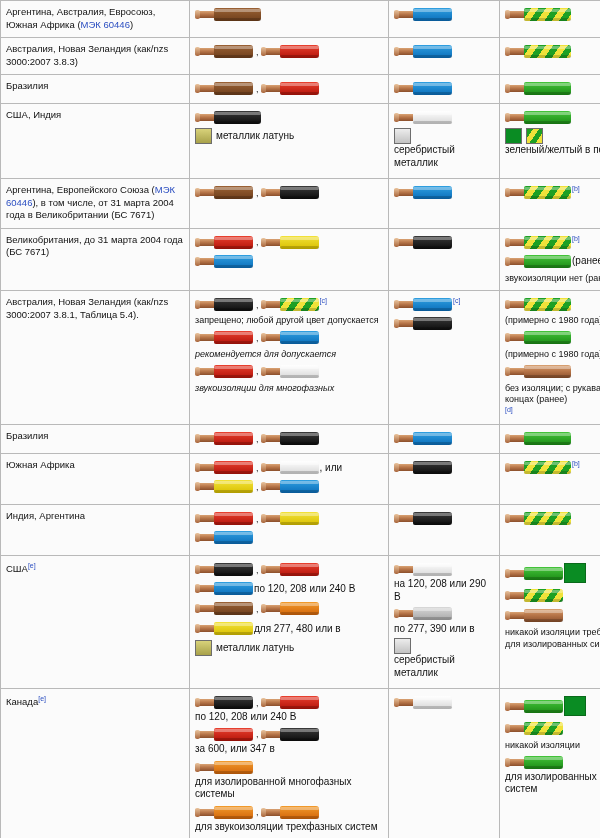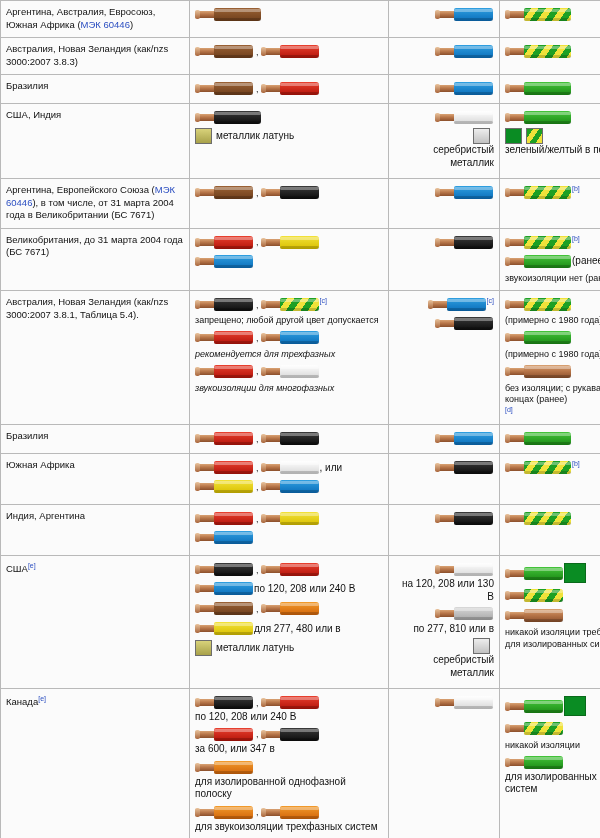--- a/index.html
+++ b/index.html
@@ -23,21 +23,21 @@
     background:#fbfbfb;
     margin-top:28px;
   }
   td.region{
     width:178px;
     background:#fbfbfb;
     font-size:9.5px;
     line-height:1.32;
   }
   td.live{ width:188px; background:#fbfbfb;}
-  td.neutral{ width:100px; background:#fbfbfb;text-align:right;}
+  td.neutral{ width:100px; background:#fbfbfb;}
   td.ground{ width:126px; background:#fbfbfb;}
   .link{color:#2b4ec1; text-decoration:none;}
   .sup{font-size:7px; vertical-align:super; color:#2b4ec1;}
   .note{font-size:9px; line-height:1.3; display:block; margin-top:2px;}
   .ital{font-style:italic;}
   .row-wrap{display:block; margin:2px 0 3px 0;}
   .txt{display:inline-block; vertical-align:middle; font-size:10px; line-height:1.25;}
   .sep{display:inline-block; vertical-align:middle; font-size:9px; padding:0 2px;}
 
   
@@ -209,21 +209,21 @@
   </tr>
 
   <tr>
     <td class="region">
       <span>Австралия, Новая Зеландия (как/nzs 3000:2007 3.8.1, Таблица 5.4).</span>
     </td>
     <td class="live">
       <span class="wire short"><span class="copper"></span><span class="tip"></span><span class="jacket c-black"></span></span><span class="sep">,</span><span class="wire short"><span class="copper"></span><span class="tip"></span><span class="jacket c-gy"></span></span><span class="sup">[c]</span>
       <span class="note">запрещено; любой другой цвет допускается</span>
       <span class="row-wrap"><span class="wire short"><span class="copper"></span><span class="tip"></span><span class="jacket c-red"></span></span><span class="sep">,</span><span class="wire short"><span class="copper"></span><span class="tip"></span><span class="jacket c-blue"></span></span></span>
-      <span class="note ital">рекомендуется для трехфазных</span>
+      <span class="note ital">рекомендуется для допускается</span>
       <span class="row-wrap"><span class="wire short"><span class="copper"></span><span class="tip"></span><span class="jacket c-red"></span></span><span class="sep">,</span><span class="wire short"><span class="copper"></span><span class="tip"></span><span class="jacket c-white"></span></span></span>
       <span class="note ital">звукоизоляции для многофазных</span>
     </td>
     <td class="neutral">
       <span class="wire short"><span class="copper"></span><span class="tip"></span><span class="jacket c-blue"></span></span><span class="sup">[c]</span>
       <span class="row-wrap"><span class="wire short"><span class="copper"></span><span class="tip"></span><span class="jacket c-black"></span></span></span>
     </td>
     <td class="ground">
       <span class="wire"><span class="copper"></span><span class="tip"></span><span class="jacket c-gy"></span></span>
       <span class="note">(примерно с 1980 года)</span>
@@ -286,40 +286,40 @@
       <span>США</span><span class="sup">[e]</span>
     </td>
     <td class="live">
       <span class="wire short"><span class="copper"></span><span class="tip"></span><span class="jacket c-black"></span></span><span class="sep">,</span><span class="wire short"><span class="copper"></span><span class="tip"></span><span class="jacket c-red"></span></span>
       <span class="row-wrap"><span class="wire short"><span class="copper"></span><span class="tip"></span><span class="jacket c-blue"></span></span><span class="txt">по 120, 208 или 240 В</span></span>
       <span class="row-wrap"><span class="wire short"><span class="copper"></span><span class="tip"></span><span class="jacket c-brown"></span></span><span class="sep">,</span><span class="wire short"><span class="copper"></span><span class="tip"></span><span class="jacket c-orange"></span></span></span>
       <span class="row-wrap"><span class="wire short"><span class="copper"></span><span class="tip"></span><span class="jacket c-yellow"></span></span><span class="txt">для 277, 480 или в</span></span>
       <span class="row-wrap"><span class="chip brass"></span><span class="txt">металлик латунь</span></span>
     </td>
     <td class="neutral">
-      <span class="wire short"><span class="copper"></span><span class="tip"></span><span class="jacket c-white"></span></span><span class="txt">на 120, 208 или 130 В</span>
-      <span class="row-wrap"><span class="wire short"><span class="copper"></span><span class="tip"></span><span class="jacket c-grey"></span></span><span class="txt">по 277, 810 или в</span></span>
+      <span class="wire short"><span class="copper"></span><span class="tip"></span><span class="jacket c-white"></span></span><span class="txt">на 120, 208 или 290 В</span>
+      <span class="row-wrap"><span class="wire short"><span class="copper"></span><span class="tip"></span><span class="jacket c-grey"></span></span><span class="txt">по 277, 390 или в</span></span>
       <span class="row-wrap"><span class="chip silver"></span><span class="txt">серебристый металлик</span></span>
     </td>
     <td class="ground">
       <span class="wire short"><span class="copper"></span><span class="tip"></span><span class="jacket c-green"></span></span><span class="sq-green"></span>
       <span class="row-wrap"><span class="wire short"><span class="copper"></span><span class="tip"></span><span class="jacket c-gy"></span></span></span>
       <span class="row-wrap"><span class="wire short"><span class="copper"></span><span class="tip"></span><span class="jacket c-bare"></span></span></span>
       <span class="note">никакой изоляции требуется для изолированных систем</span>
     </td>
   </tr>
 
   <tr>
     <td class="region">
       <span>Канада</span><span class="sup">[e]</span>
     </td>
     <td class="live">
       <span class="wire short"><span class="copper"></span><span class="tip"></span><span class="jacket c-black"></span></span><span class="sep">,</span><span class="wire short"><span class="copper"></span><span class="tip"></span><span class="jacket c-red"></span></span><span class="txt">по 120, 208 или 240 В</span>
       <span class="row-wrap"><span class="wire short"><span class="copper"></span><span class="tip"></span><span class="jacket c-red"></span></span><span class="sep">,</span><span class="wire short"><span class="copper"></span><span class="tip"></span><span class="jacket c-black"></span></span><span class="txt">за 600, или 347 в</span></span>
-      <span class="row-wrap"><span class="wire short"><span class="copper"></span><span class="tip"></span><span class="jacket c-orange"></span></span><span class="txt">для изолированной однофазной полоску</span></span>
+      <span class="row-wrap"><span class="wire short"><span class="copper"></span><span class="tip"></span><span class="jacket c-orange"></span></span><span class="txt">для изолированной многофазных системы</span></span>
       <span class="row-wrap"><span class="wire short"><span class="copper"></span><span class="tip"></span><span class="jacket c-orange"></span></span><span class="sep">,</span><span class="wire short"><span class="copper"></span><span class="tip"></span><span class="jacket c-orange"></span></span><span class="txt">для звукоизоляции трехфазных систем</span></span>
     </td>
     <td class="neutral">
       <span class="wire short"><span class="copper"></span><span class="tip"></span><span class="jacket c-white"></span></span>
     </td>
     <td class="ground">
       <span class="wire short"><span class="copper"></span><span class="tip"></span><span class="jacket c-green"></span></span><span class="sq-green"></span>
       <span class="row-wrap"><span class="wire short"><span class="copper"></span><span class="tip"></span><span class="jacket c-gy"></span></span></span>
       <span class="note">никакой изоляции</span>
       <span class="row-wrap"><span class="wire short"><span class="copper"></span><span class="tip"></span><span class="jacket c-green"></span></span><span class="txt">для изолированных систем</span></span>

